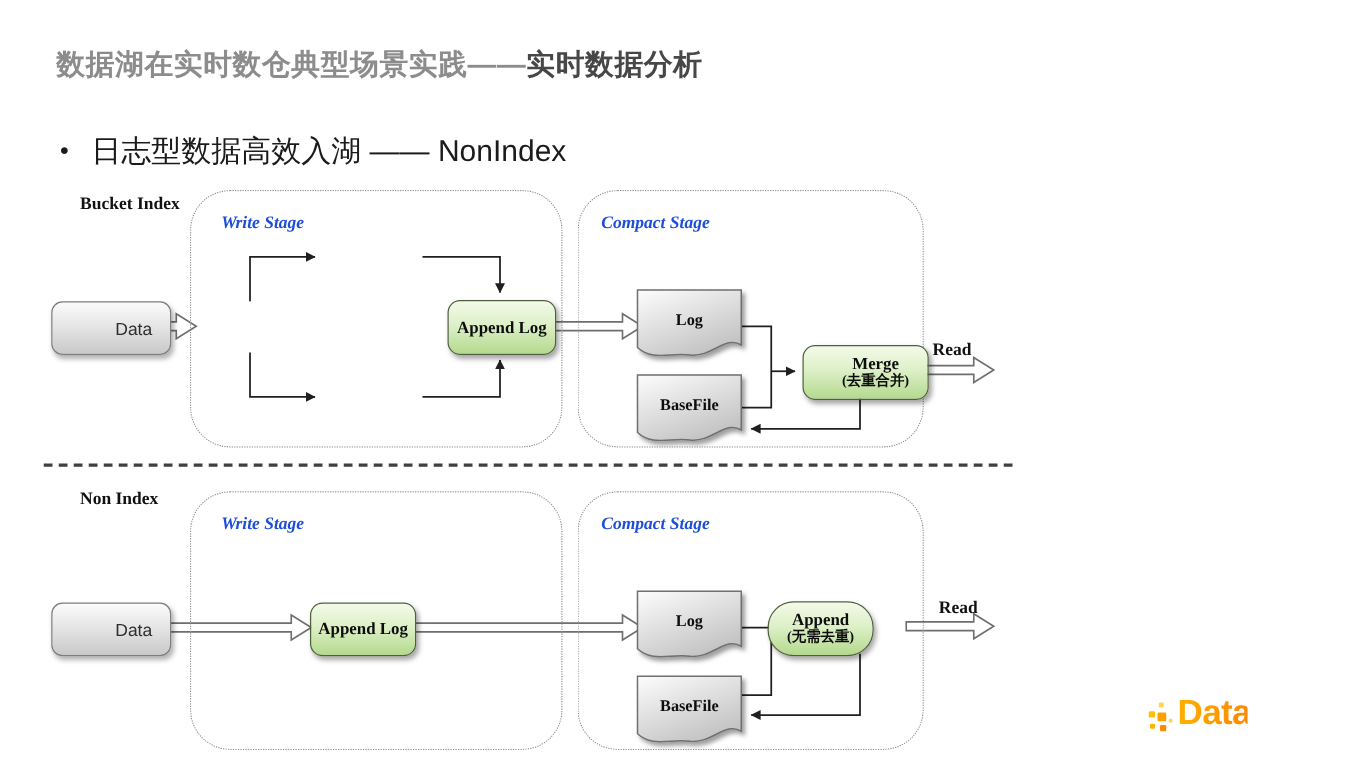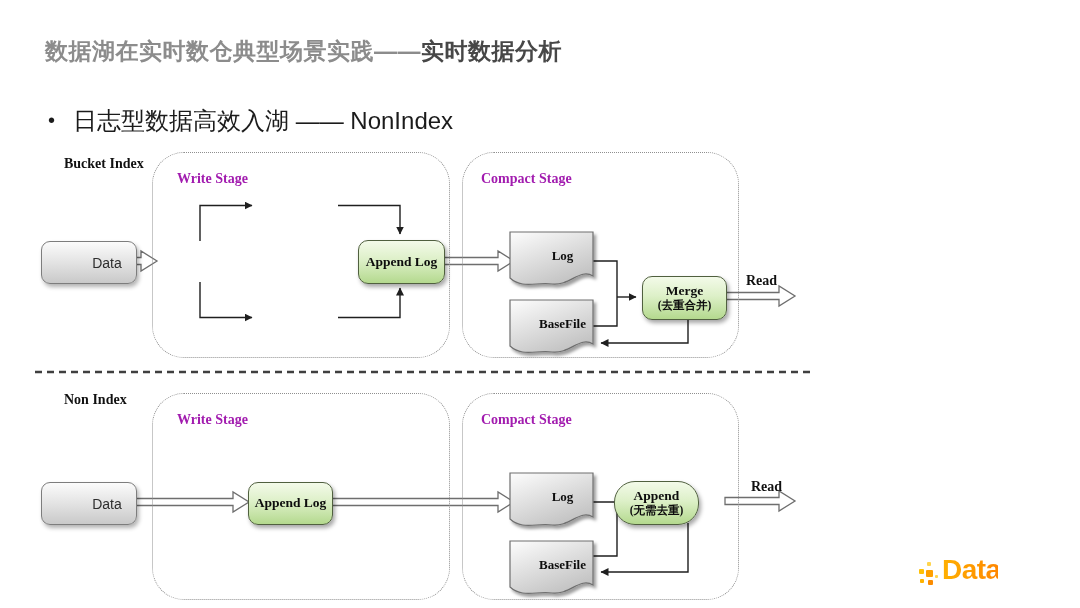--- a/index.html
+++ b/index.html
@@ -12,38 +12,38 @@
   .title .t-em{color:#474747;font-weight:800;}
 
   .bullet{position:absolute;left:48px;top:105px;font-size:24px;color:#1b1b1b;font-weight:500;white-space:nowrap;}
   .bullet .dot{display:inline-block;width:25px;font-size:20px;vertical-align:2px;}
 
   .seclabel{position:absolute;font-family:"Liberation Serif","DejaVu Serif",serif;font-weight:700;
             font-size:14px;color:#111;white-space:nowrap;}
 
   .stage{position:absolute;border:1.6px dotted #8f8f8f;border-radius:32px;background:transparent;}
   .stage-title{position:absolute;font-family:"Liberation Serif","DejaVu Serif",serif;font-weight:700;
-               font-size:14px;color:#a21caf;white-space:nowrap;}
+               font-size:14px;color:#1d4ed8;white-space:nowrap;font-style:italic;}
 
   .gbox{position:absolute;display:flex;flex-direction:column;align-items:center;justify-content:center;
         background:linear-gradient(180deg,#f3fae9 0%,#ddf0c8 45%,#b4d98e 100%);
         border:1.2px solid #50603f;border-radius:10px;
         box-shadow:2px 3px 4px rgba(0,0,0,.35);
         font-family:"Liberation Serif","DejaVu Serif",serif;font-weight:700;font-size:13.5px;color:#0d0d0d;
         text-align:center;line-height:1.1;}
   .gbox .sub{font-size:11.5px;}
 
   .dbox{position:absolute;display:flex;align-items:center;justify-content:center;
         background:linear-gradient(180deg,#fbfbfb 0%,#e3e3e3 50%,#c9c9c9 100%);
         border:1.2px solid #7d7d7d;border-radius:9px;
         box-shadow:2px 3px 4px rgba(0,0,0,.3);
         font-size:14px;color:#2e2e2e;padding-left:36px;}
 
   .doclabel{position:absolute;width:83px;text-align:center;
-            font-family:"Liberation Serif","DejaVu Serif",serif;font-weight:700;font-size:13px;color:#0d0d0d;margin-left:11px;}
+            font-family:"Liberation Serif","DejaVu Serif",serif;font-weight:700;font-size:13px;color:#0d0d0d;}
 
   .logo{position:absolute;left:918px;top:554px;display:flex;align-items:flex-start;}
   .logo-mosaic{position:relative;width:24px;height:36px;margin-top:4px;}
   .logo-mosaic i{position:absolute;border-radius:1px;}
   .logo-text{font-size:28px;font-weight:800;letter-spacing:-.5px;
              background:linear-gradient(90deg,#ffb000 0%,#ff8a00 45%,#f4511e 100%);
              -webkit-background-clip:text;background-clip:text;color:transparent;
              font-family:Liberation Sans, sans-serif;}
 </style>
 </head>
@@ -135,21 +135,21 @@
   <div class="gbox" style="left:358px;top:240px;width:85px;height:42px;">
     <span>Append Log</span>
   </div>
 
   <div class="stage" style="left:462px;top:152px;width:275px;height:204px;"></div>
   <div class="stage-title" style="left:481px;top:171px;">Compact Stage</div>
 
   <div class="doclabel" style="left:510px;top:248px;">Log</div>
   <div class="doclabel" style="left:510px;top:316px;">BaseFile</div>
 
-  <div class="gbox" style="left:642px;top:276px;width:83px;height:42px;">
+  <div class="gbox" style="left:642px;top:276px;width:83px;height:42px;padding-left:16px;">
     <span>Merge</span>
     <span class="sub">(去重合并)</span>
   </div>
 
   <div class="seclabel" style="left:746px;top:273px;">Read</div>
 
   <div class="seclabel" style="left:64px;top:392px;">Non Index</div>
 
   <div class="dbox" style="left:41px;top:482px;width:58px;height:41px;">
     <span>Data</span>

